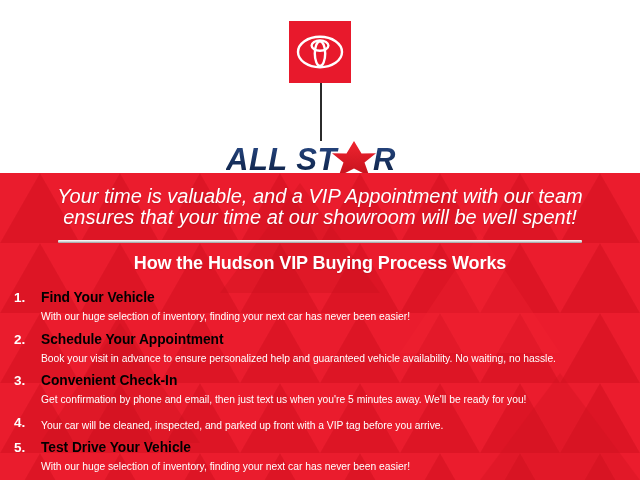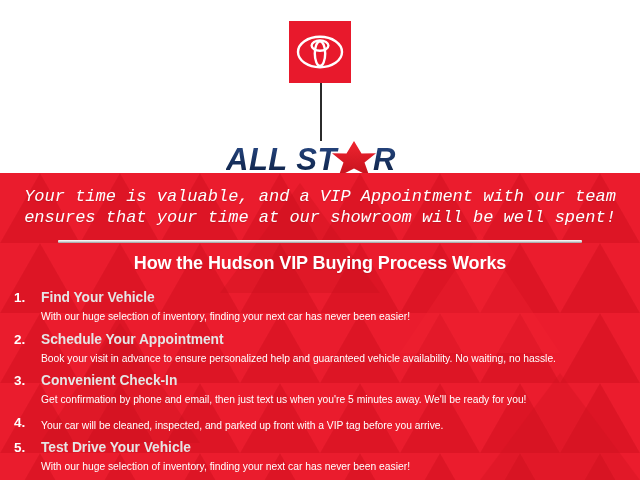--- a/index.html
+++ b/index.html
@@ -114,24 +114,24 @@
   }
 
   .intro {
     position: absolute;
     left: 0;
     top: 13px;
     width: 640px;
     text-align: center;
     color: #ffffff;
     font-style: italic;
-    font-size: 17px;
+    font-size: 20px;
     line-height: 21px;
     font-weight: 500;
-    font-family: Liberation Mono, monospace;
+    font-family: Liberation Sans, sans-serif;
     text-shadow: 0 1px 1px rgba(0,0,0,0.12);
   }
 
   .rule {
     position: absolute;
     left: 58px;
     top: 67px;
     width: 524px;
     height: 3px;
     background: linear-gradient(to bottom, #ffffff 0%, #d8d8d8 50%, #9a9a9a 100%);
@@ -169,21 +169,21 @@
     font-weight: bold;
     font-size: 13.5px;
     width: 27px;
     flex: none;
     text-align: left;
     padding-top: 0px;
     font-family: "Liberation Sans", sans-serif;
   }
   .step-body { flex: 1 1 auto; }
   .step-title {
-    color: #e5e5e5;
+    color: #000000;
     font-weight: bold;
     font-size: 13.8px;
     line-height: 16px;
     letter-spacing: -0.05px;
     font-family: "Liberation Sans", sans-serif;
   }
   .step-desc {
     color: #ffffff;
     font-size: 10.3px;
     line-height: 14px;

